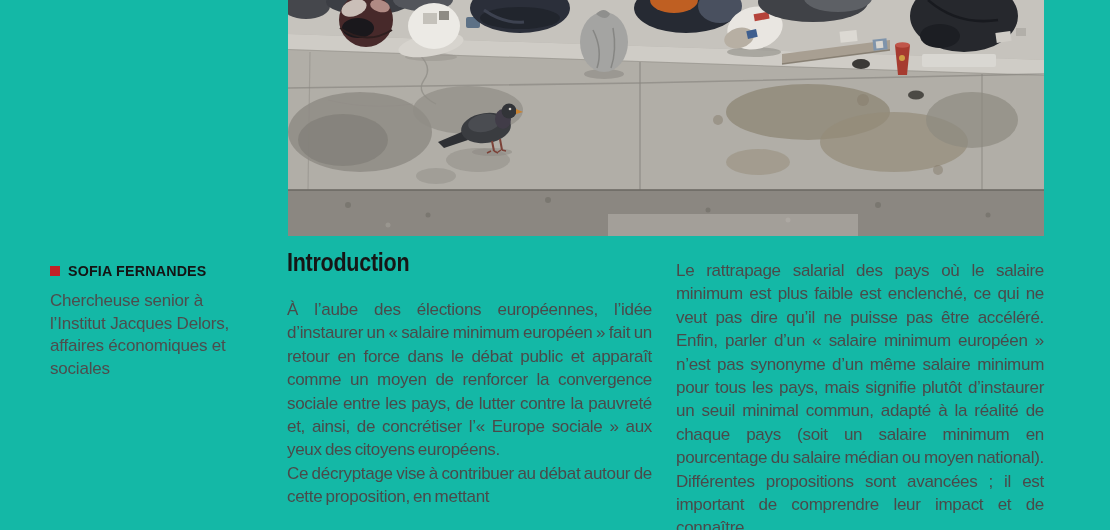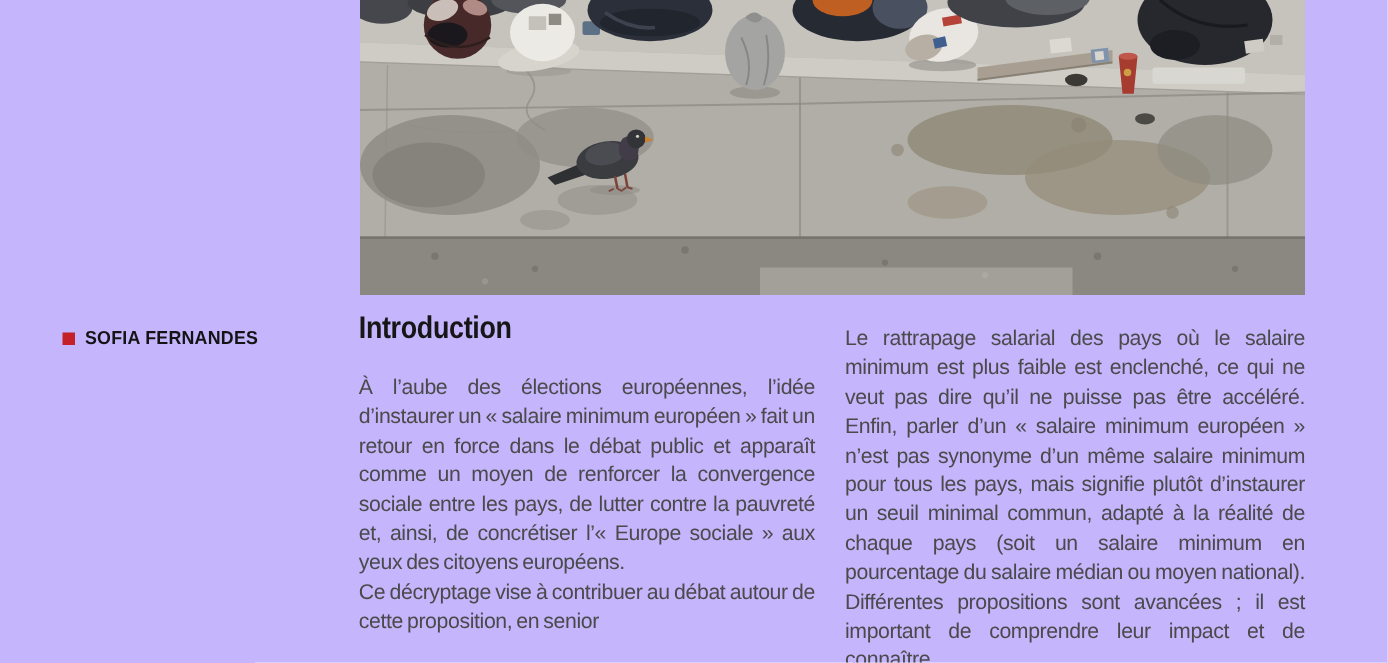--- a/index.html
+++ b/index.html
@@ -1,20 +1,20 @@
 <!DOCTYPE html>
 <html lang="fr"><head>
 <meta charset="utf-8">
 <style>
   html,body{margin:0;padding:0;}
   body{
     width:1110px;height:530px;overflow:hidden;position:relative;
     background:#ffffff;font-family:"Liberation Sans",sans-serif;
   }
-  .page{position:absolute;inset:0;background:#c4b5fd;}
+  .page{position:absolute;inset:0;background:#14b8a6;}
 
   
   .photo{position:absolute;left:288px;top:0;width:756px;height:236px;margin:0;overflow:hidden;}
   .photo svg{display:block;}
 
   
   .author{position:absolute;left:50px;top:262px;width:180px;}
   .author-name-row{display:flex;align-items:center;gap:8px;}
   .red-square{width:10px;height:10px;background:#c32127;flex:0 0 auto;}
   .author-name{
@@ -176,25 +176,26 @@
         <path d="M203,151 l-4,2 M206,151 l4,2 M213,150 l-3,2 M214,150 l4,1" stroke="#7c4238" stroke-width="1.5" fill="none"></path>
       </g>
     </svg>
   </figure>
 
   <aside class="author">
     <div class="author-name-row">
       <span class="red-square"></span>
       <span class="author-name">SOFIA FERNANDES</span>
     </div>
+    <div class="author-bio">Chercheuse senior à l’Institut Jacques Delors, affaires économiques et sociales</div>
   </aside>
 
   <section class="col-left">
     <h1 class="intro-heading">Introduction</h1>
     <p class="body-par">À l’aube des élections européennes, l’idée d’instaurer un «&nbsp;salaire minimum européen&nbsp;» fait un retour en force dans le débat public et apparaît comme un moyen de renforcer la convergence sociale entre les pays, de lutter contre la pauvreté et, ainsi, de concrétiser l’«&nbsp;Europe sociale&nbsp;» aux yeux des citoyens européens.</p>
-    <p class="body-par">Ce décryptage vise à contribuer au débat autour de cette proposition, en senior</p>
+    <p class="body-par">Ce décryptage vise à contribuer au débat autour de cette proposition, en mettant</p>
   </section>
 
   <section class="col-right">
     <p class="body-par">Le rattrapage salarial des pays où le salaire minimum est plus faible est enclenché, ce qui ne veut pas dire qu’il ne puisse pas être accéléré. Enfin, parler d’un «&nbsp;salaire minimum européen&nbsp;» n’est pas synonyme d’un même salaire minimum pour tous les pays, mais signifie plutôt d’instaurer un seuil minimal commun, adapté à la réalité de chaque pays (soit un salaire minimum en pourcentage du salaire médian ou moyen national). Différentes propositions sont avancées&nbsp;; il est important de comprendre leur impact et de connaître</p>
   </section>
 
 </div>
 
 </body></html>

